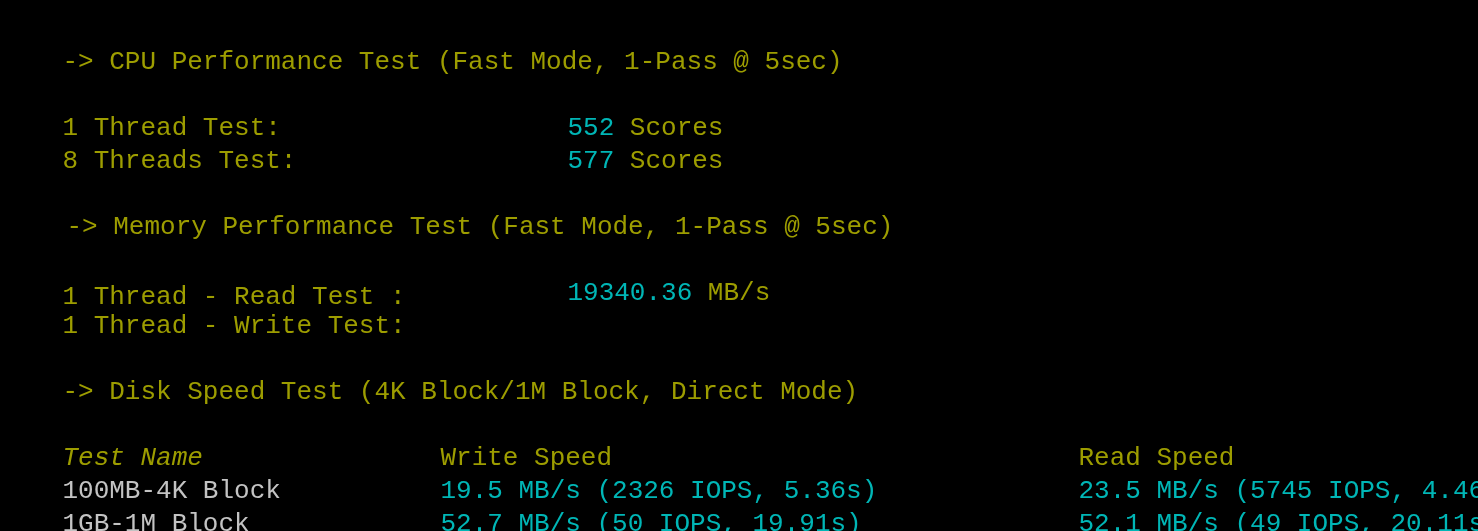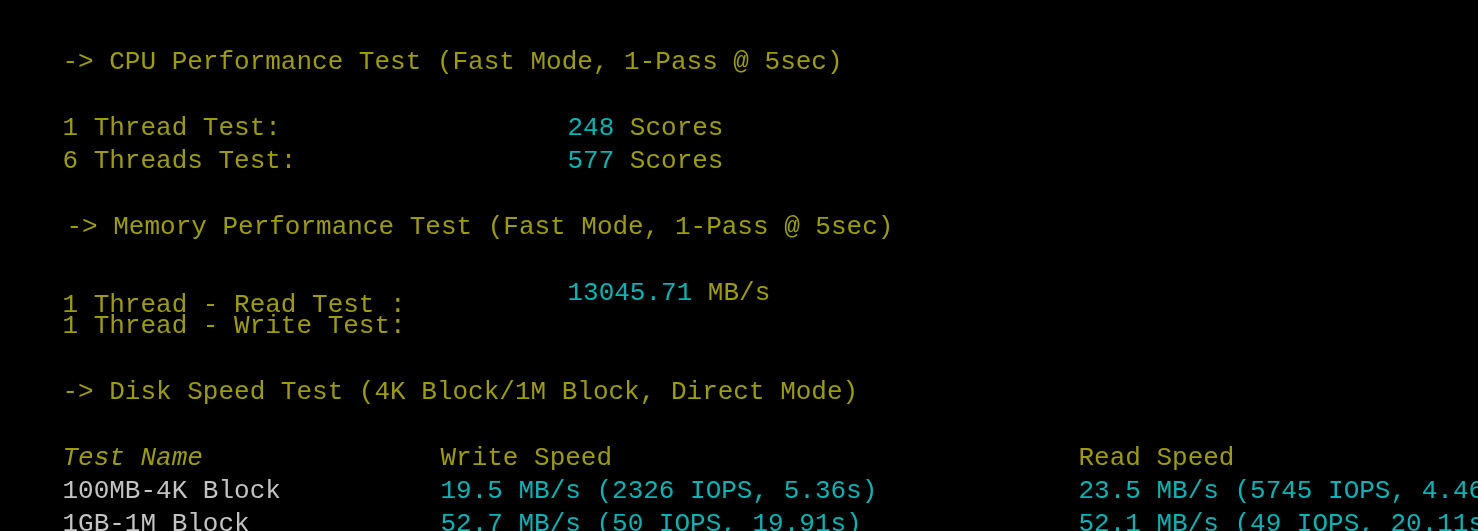--- a/index.html
+++ b/index.html
@@ -49,39 +49,39 @@
 <div id="terminal">
 
   <div class="line" style="top:13px; left:0px;">
     <span class="seg c-yellow">-&gt; CPU Performance Test (Fast Mode, 1-Pass @ 5sec)</span>
   </div>
 
   <div class="line" style="top:79px; left:0px;">
     <span class="seg c-yellow">1 Thread Test:</span>
   </div>
   <div class="line" style="top:79px; left:505px;">
-    <span class="seg c-cyan">248</span><span class="seg c-yellow"> </span><span class="seg c-yellow">Scores</span>
+    <span class="seg c-cyan">552</span><span class="seg c-yellow"> </span><span class="seg c-yellow">Scores</span>
   </div>
 
   <div class="line" style="top:112px; left:0px;">
-    <span class="seg c-yellow">6 Threads Test:</span>
+    <span class="seg c-yellow">8 Threads Test:</span>
   </div>
   <div class="line" style="top:112px; left:505px;">
     <span class="seg c-cyan">577</span><span class="seg c-yellow"> </span><span class="seg c-yellow">Scores</span>
   </div>
 
   <div class="line" style="top:178px; left:4px;">
     <span class="seg c-yellow">-&gt; Memory Performance Test (Fast Mode, 1-Pass @ 5sec)</span>
   </div>
 
-  <div class="line" style="top:256px; left:0px;">
+  <div class="line" style="top:248px; left:0px;">
     <span class="seg c-yellow">1 Thread - Read Test :</span>
   </div>
   <div class="line" style="top:244px; left:505px;">
-    <span class="seg c-cyan">13045.71</span><span class="seg c-yellow"> </span><span class="seg c-yellow">MB/s</span>
+    <span class="seg c-cyan">19340.36</span><span class="seg c-yellow"> </span><span class="seg c-yellow">MB/s</span>
   </div>
 
   <div class="line" style="top:277px; left:0px;">
     <span class="seg c-yellow">1 Thread - Write Test:</span>
   </div>
 
   <div class="line" style="top:343px; left:0px;">
     <span class="seg c-yellow">-&gt; Disk Speed Test (4K Block/1M Block, Direct Mode)</span>
   </div>
 

